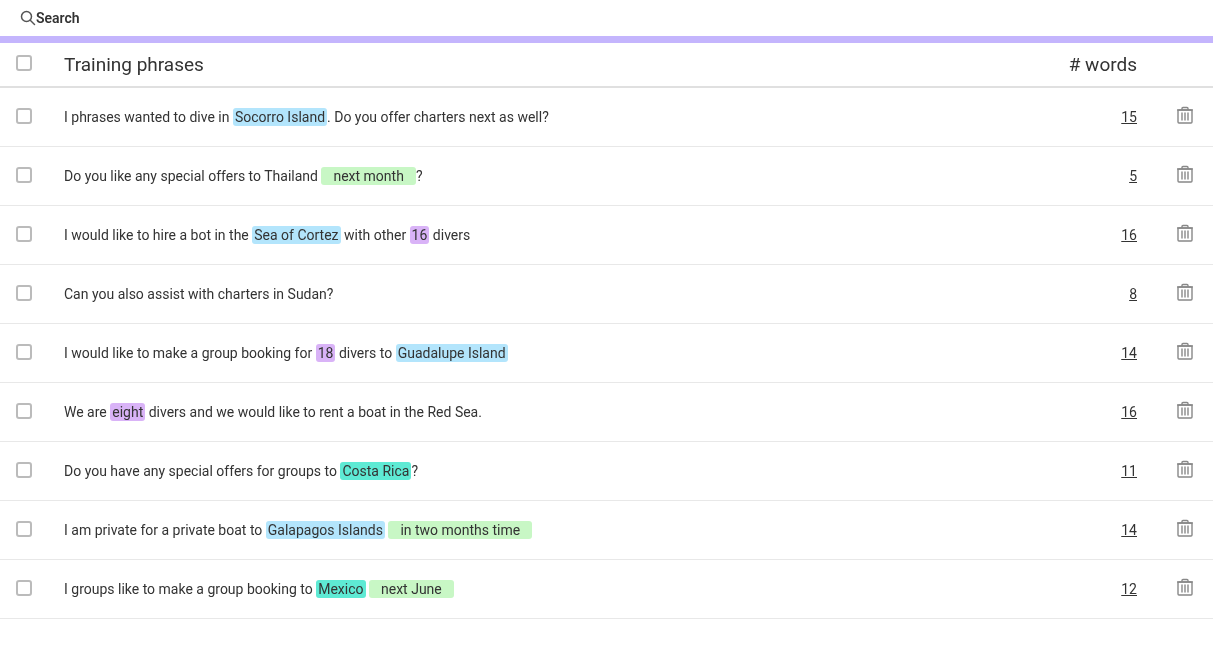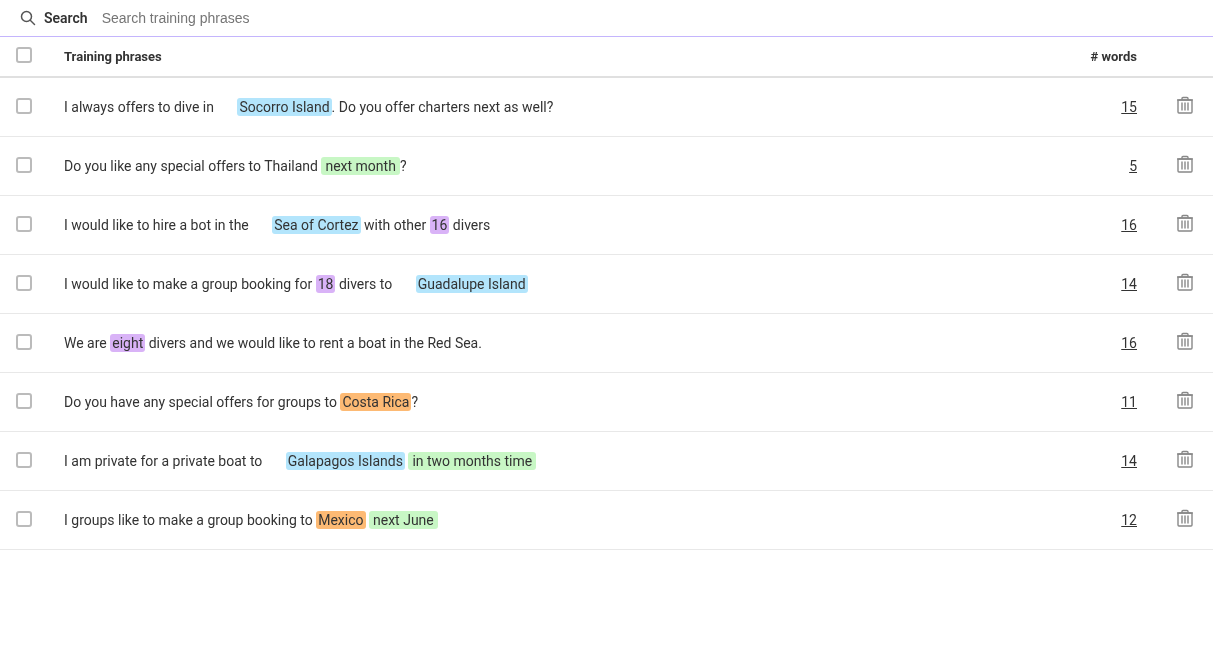--- a/index.html
+++ b/index.html
@@ -6,22 +6,21 @@
     body {
       font-family: -apple-system, BlinkMacSystemFont, 'Segoe UI', Roboto, sans-serif;
       font-size: 14px;
       color: #333;
       background: #fff;
     }
     .search-bar {
       display: flex;
       align-items: center;
       padding: 10px 20px;
-      border-bottom: 1px solid #c4b5fd;
-      gap: 8px;
+      border-bottom: 7px solid #c4b5fd;
     }
     .search-icon-wrap {
       display: flex;
       align-items: center;
       color: #555;
     }
     .search-label {
       font-weight: 600;
       font-size: 14px;
       color: #333;
@@ -37,22 +36,22 @@
     }
     table {
       width: 100%;
       border-collapse: collapse;
     }
     thead tr {
       border-bottom: 2px solid #e0e0e0;
     }
     thead th {
       padding: 10px 16px;
-      font-weight: 700;
-      font-size: 13px;
+      font-weight: 400;
+      font-size: 19px;
       color: #333;
       text-align: left;
     }
     thead th.words-col {
       text-align: right;
       padding-right: 20px;
     }
     tbody tr {
       border-bottom: 1px solid #e8e8e8;
     }
@@ -87,37 +86,36 @@
       border: 2px solid #bbb;
       border-radius: 3px;
       display: inline-block;
       cursor: pointer;
     }
     .tag-blue {
       background-color: #b3e5fc;
       border-radius: 3px;
       padding: 1px 2px;
       color: #333;
-      margin-left: 20px;
     }
     .tag-green {
       background-color: #c8f7c5;
       border-radius: 3px;
-      padding: 1px 4px;
+      padding: 1px 12px;
       color: #333;
       margin-top: 24px;
     }
     .tag-purple {
       background-color: #d9b3f7;
       border-radius: 3px;
       padding: 1px 2px;
       color: #333;
     }
     .tag-teal {
-      background-color: #fdba74;
+      background-color: #5eead4;
       border-radius: 3px;
       padding: 1px 2px;
       color: #333;
     }
     .delete-btn {
       background: none;
       border: none;
       cursor: pointer;
       padding: 4px;
       color: #888;
@@ -128,38 +126,37 @@
 <body>
 
 <div class="search-bar">
   <span class="search-icon-wrap">
     <svg width="16" height="16" viewBox="0 0 16 16" fill="none" xmlns="http://www.w3.org/2000/svg">
       <circle cx="6.5" cy="6.5" r="5" stroke="#555" stroke-width="1.5"></circle>
       <line x1="10.5" y1="10.5" x2="14.5" y2="14.5" stroke="#555" stroke-width="1.5" stroke-linecap="round"></line>
     </svg>
   </span>
   <span class="search-label">Search</span>
-  <input class="search-input" type="text" placeholder="Search training phrases" style="">
 </div>
 
 <table>
   <thead>
     <tr>
       <th>
         <span class="checkbox"></span>
       </th>
       <th>Training phrases</th>
       <th class="words-col"># words</th>
       <th></th>
     </tr>
   </thead>
   <tbody id="table-body">
   <tr>
         <td class="check-col"><span class="checkbox"></span></td>
-        <td class="phrase-col"><span>I always offers to dive in </span><span class="tag-blue">Socorro Island</span><span>. Do you offer charters next as well?</span></td>
+        <td class="phrase-col"><span>I phrases wanted to dive in </span><span class="tag-blue">Socorro Island</span><span>. Do you offer charters next as well?</span></td>
         <td class="words-col">15</td>
         <td class="action-col"><button class="delete-btn"><svg width="16" height="18" viewBox="0 0 16 18" fill="none" xmlns="http://www.w3.org/2000/svg">
     <rect x="1" y="4" width="14" height="13" rx="1" stroke="#888" stroke-width="1.4" fill="none"></rect>
     <line x1="5" y1="7" x2="5" y2="14" stroke="#888" stroke-width="1.4" stroke-linecap="round"></line>
     <line x1="8" y1="7" x2="8" y2="14" stroke="#888" stroke-width="1.4" stroke-linecap="round"></line>
     <line x1="11" y1="7" x2="11" y2="14" stroke="#888" stroke-width="1.4" stroke-linecap="round"></line>
     <line x1="0" y1="4" x2="16" y2="4" stroke="#888" stroke-width="1.4" stroke-linecap="round"></line>
     <path d="M5 4V2.5C5 2 5.5 1.5 6 1.5H10C10.5 1.5 11 2 11 2.5V4" stroke="#888" stroke-width="1.4" fill="none"></path>
   </svg></button></td>
       </tr>
@@ -173,20 +170,33 @@
     <line x1="8" y1="7" x2="8" y2="14" stroke="#888" stroke-width="1.4" stroke-linecap="round"></line>
     <line x1="11" y1="7" x2="11" y2="14" stroke="#888" stroke-width="1.4" stroke-linecap="round"></line>
     <line x1="0" y1="4" x2="16" y2="4" stroke="#888" stroke-width="1.4" stroke-linecap="round"></line>
     <path d="M5 4V2.5C5 2 5.5 1.5 6 1.5H10C10.5 1.5 11 2 11 2.5V4" stroke="#888" stroke-width="1.4" fill="none"></path>
   </svg></button></td>
       </tr>
       <tr>
         <td class="check-col"><span class="checkbox"></span></td>
         <td class="phrase-col"><span>I would like to hire a bot in the </span><span class="tag-blue">Sea of Cortez</span><span> with other </span><span class="tag-purple">16</span><span> divers</span></td>
         <td class="words-col">16</td>
+        <td class="action-col"><button class="delete-btn"><svg width="16" height="18" viewBox="0 0 16 18" fill="none" xmlns="http://www.w3.org/2000/svg">
+    <rect x="1" y="4" width="14" height="13" rx="1" stroke="#888" stroke-width="1.4" fill="none"></rect>
+    <line x1="5" y1="7" x2="5" y2="14" stroke="#888" stroke-width="1.4" stroke-linecap="round"></line>
+    <line x1="8" y1="7" x2="8" y2="14" stroke="#888" stroke-width="1.4" stroke-linecap="round"></line>
+    <line x1="11" y1="7" x2="11" y2="14" stroke="#888" stroke-width="1.4" stroke-linecap="round"></line>
+    <line x1="0" y1="4" x2="16" y2="4" stroke="#888" stroke-width="1.4" stroke-linecap="round"></line>
+    <path d="M5 4V2.5C5 2 5.5 1.5 6 1.5H10C10.5 1.5 11 2 11 2.5V4" stroke="#888" stroke-width="1.4" fill="none"></path>
+  </svg></button></td>
+      </tr>
+      <tr>
+        <td class="check-col"><span class="checkbox"></span></td>
+        <td class="phrase-col"><span>Can you also assist with charters in Sudan?</span></td>
+        <td class="words-col">8</td>
         <td class="action-col"><button class="delete-btn"><svg width="16" height="18" viewBox="0 0 16 18" fill="none" xmlns="http://www.w3.org/2000/svg">
     <rect x="1" y="4" width="14" height="13" rx="1" stroke="#888" stroke-width="1.4" fill="none"></rect>
     <line x1="5" y1="7" x2="5" y2="14" stroke="#888" stroke-width="1.4" stroke-linecap="round"></line>
     <line x1="8" y1="7" x2="8" y2="14" stroke="#888" stroke-width="1.4" stroke-linecap="round"></line>
     <line x1="11" y1="7" x2="11" y2="14" stroke="#888" stroke-width="1.4" stroke-linecap="round"></line>
     <line x1="0" y1="4" x2="16" y2="4" stroke="#888" stroke-width="1.4" stroke-linecap="round"></line>
     <path d="M5 4V2.5C5 2 5.5 1.5 6 1.5H10C10.5 1.5 11 2 11 2.5V4" stroke="#888" stroke-width="1.4" fill="none"></path>
   </svg></button></td>
       </tr>
       <tr>

